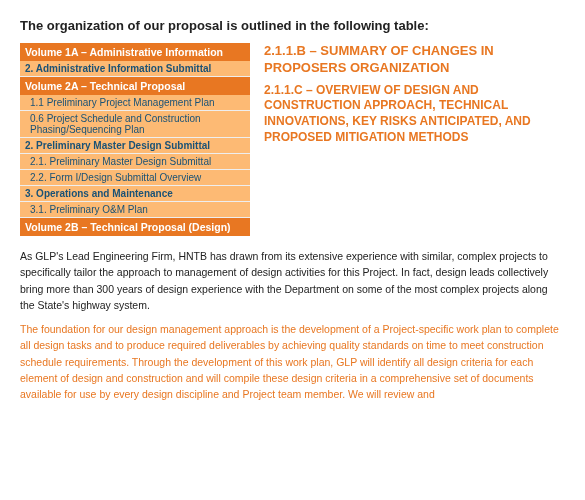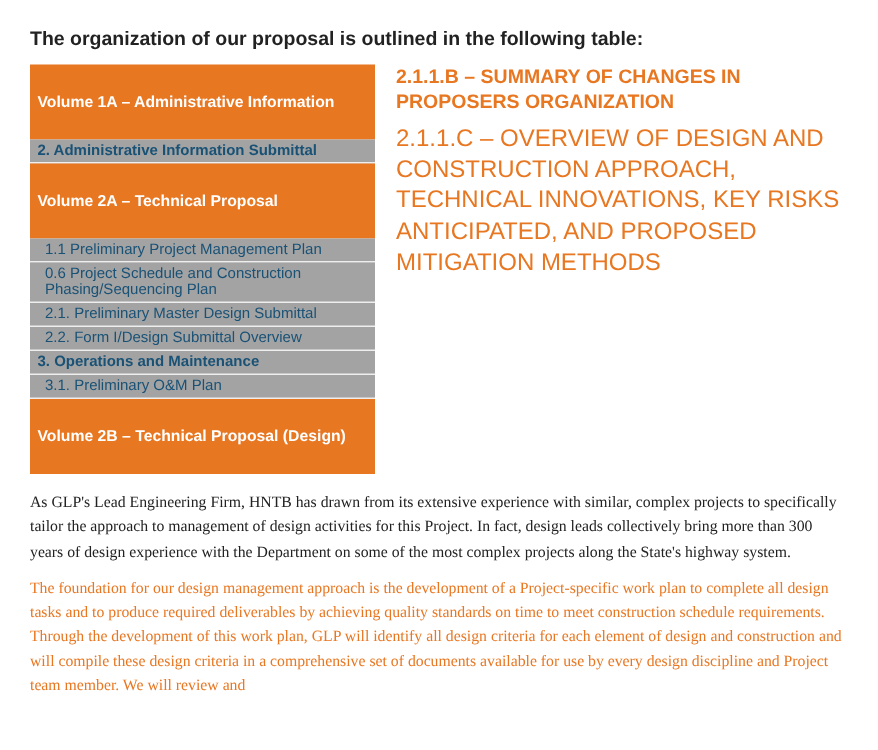--- a/index.html
+++ b/index.html
@@ -27,29 +27,29 @@
       flex-shrink: 0;
     }
     .right-col {
       flex: 1;
     }
     .toc-section-header {
       background: #e87722;
       color: #fff;
       font-weight: bold;
       font-size: 10.5px;
-      padding: 19px 5px;
+      padding: 3px 5px;
       margin-bottom: 0;
     }
     .toc-item {
       font-size: 10px;
       padding: 2px 5px;
       border-bottom: 1px solid #eee;
       color: #1a5276;
-      background: #a3a3a3;
+      background: #fdba74;
     }
     .toc-item.bold {
       font-weight: bold;
       color: #1a5276;
     }
     .toc-item.sub {
       padding-left: 10px;
     }
     .section-heading {
       font-size: 13px;
@@ -58,32 +58,31 @@
       margin-bottom: 6px;
       line-height: 1.3;
     }
     .section-body {
       font-size: 10.5px;
       color: #222;
       line-height: 1.5;
       margin-bottom: 10px;
     }
     .section-heading-2 {
-      font-size: 16px;
-      font-weight: normal;
+      font-size: 12px;
+      font-weight: bold;
       color: #e87722;
       margin-bottom: 5px;
       line-height: 1.3;
     }
     .bottom-text {
       font-size: 10.5px;
       color: #222;
       line-height: 1.55;
       margin-top: 12px;
-      font-family: Liberation Serif, serif;
     }
     .bottom-text p {
       margin-bottom: 8px;
     }
     .bottom-text p.orange-text {
       color: #e87722;
     }
   </style>
 </head>
 <body>
@@ -94,20 +93,21 @@
 
 <div class="main-layout">
   <div class="left-col">
 
     <div class="toc-section-header">Volume 1A – Administrative Information</div>
     <div class="toc-item bold">2. Administrative Information Submittal</div>
 
     <div class="toc-section-header">Volume 2A – Technical Proposal</div>
     <div class="toc-item sub">1.1 Preliminary Project Management Plan</div>
     <div class="toc-item sub">0.6 Project Schedule and Construction Phasing/Sequencing Plan</div>
+    <div class="toc-item bold">2. Preliminary Master Design Submittal</div>
     <div class="toc-item sub">2.1. Preliminary Master Design Submittal</div>
     <div class="toc-item sub">2.2. Form I/Design Submittal Overview</div>
     <div class="toc-item bold">3. Operations and Maintenance</div>
     <div class="toc-item sub">3.1. Preliminary O&amp;M Plan</div>
 
     <div class="toc-section-header">Volume 2B – Technical Proposal (Design)</div>
 
   </div>
 
   <div class="right-col">

